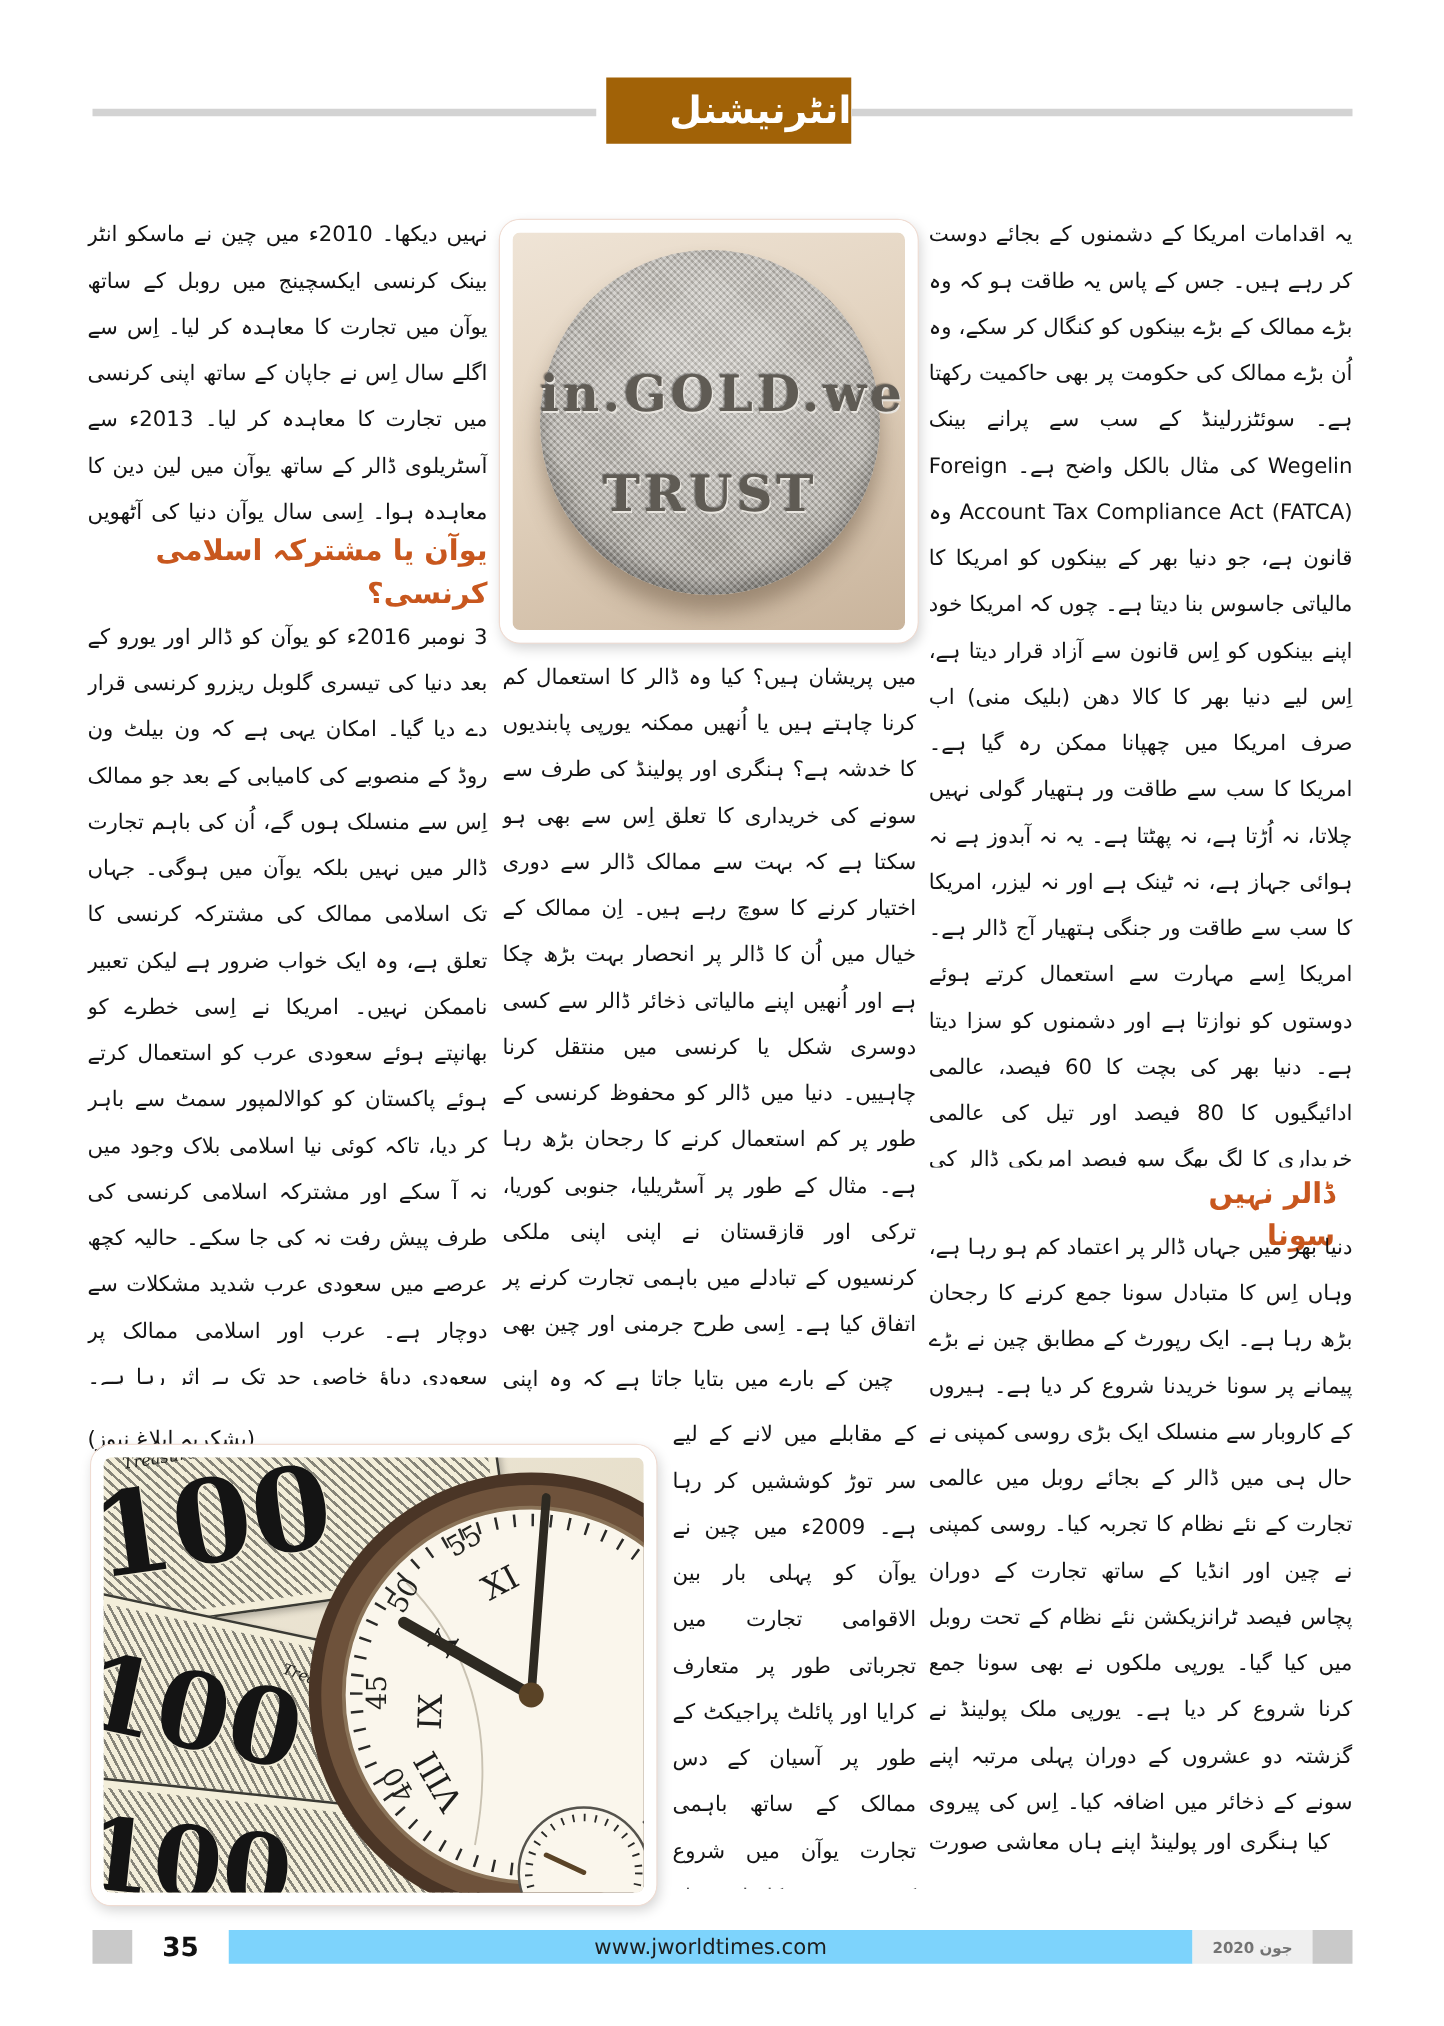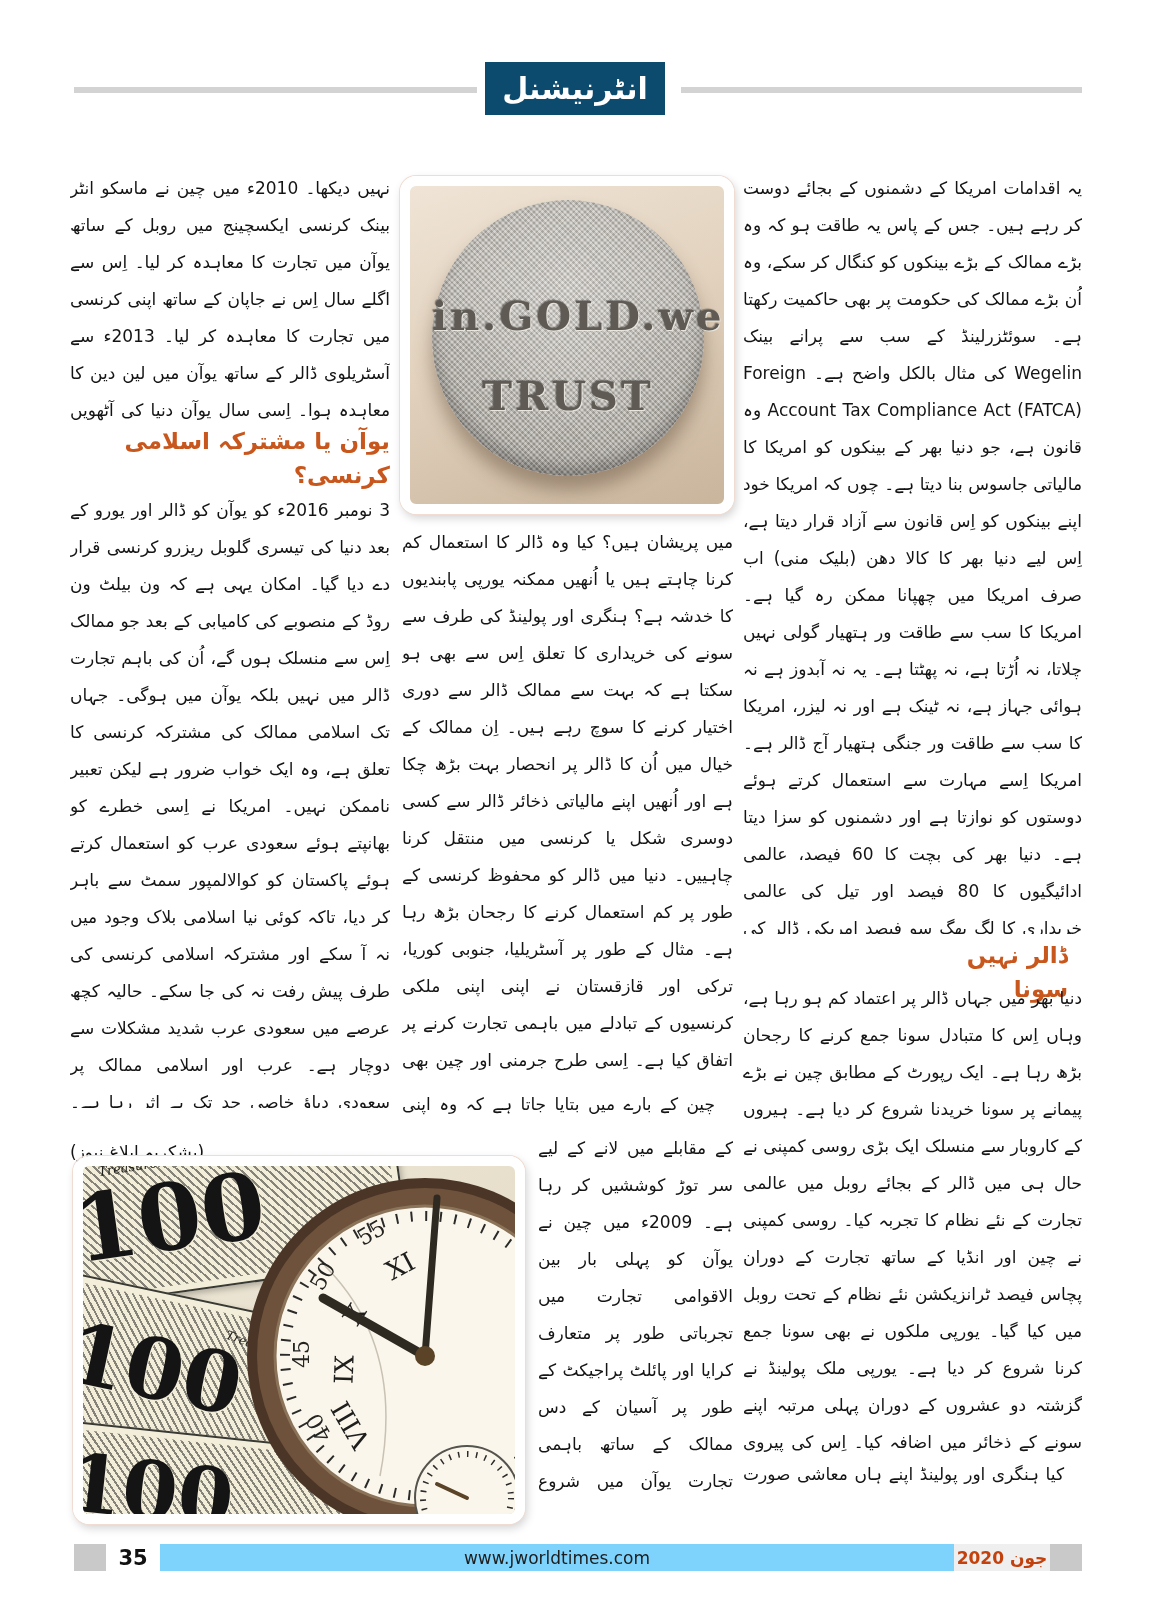--- a/index.html
+++ b/index.html
@@ -5,22 +5,22 @@
   html,body{margin:0;padding:0;}
   body{
     width:1155px;height:1621px;position:relative;background:#ffffff;
     font-family:"DejaVu Sans",sans-serif;overflow:hidden;
   }
   
   .hdr-line{position:absolute;height:6px;background:#d3d3d3;top:87px;}
   .hdr-line.left{left:74px;width:403px;}
   .hdr-line.right{left:681px;width:401px;}
   .title-box{
-    position:absolute;left:485px;top:62px;width:180px;height:53px;
-    background:#0c4a6e;color:#ffffff;display:flex;align-items:center;justify-content:center;
+    position:absolute;left:485px;top:62px;width:196px;height:53px;
+    background:#a16207;color:#ffffff;display:flex;align-items:center;justify-content:flex-start;
     font-size:30px;font-weight:bold;direction:rtl;
   }
   
   .urdu{
     position:absolute;direction:rtl;text-align:justify;
     font-size:17px;line-height:37px;color:#141414;overflow:hidden;
   }
   .col-right{left:743px;width:339px;}
   .col-mid{left:402px;width:331px;}
   .col-left{left:70px;width:320px;}
@@ -74,26 +74,26 @@
     text-shadow:1px 1px 0 #f3eeda;
   }
   .bill-script{
     position:absolute;font-family:"DejaVu Serif",serif;font-style:italic;color:#20201c;
     white-space:nowrap;
   }
   .watch-svg{position:absolute;right:-90px;top:-20px;}
   
   .footer{position:absolute;left:74px;top:1544px;width:1008px;height:27px;display:flex;align-items:stretch;}
   .foot-sq{width:32px;background:#c9c9c9;}
-  .foot-page{width:54px;display:flex;align-items:center;justify-content:center;
+  .foot-page{width:77px;display:flex;align-items:center;justify-content:center;
     font-size:21px;font-weight:bold;color:#111;background:#ffffff;}
   .foot-bar{flex:1;background:#7dd3fc;display:flex;align-items:center;justify-content:center;
     font-size:17px;color:#1d1d1d;}
   .foot-issue{width:96px;display:flex;align-items:center;justify-content:center;
-    background:#efefef;color:#c2410c;font-weight:bold;font-size:17px;direction:rtl;}
+    background:#efefef;color:#737373;font-weight:bold;font-size:12px;direction:rtl;}
 </style>
 </head>
 <body>
 
 <div class="hdr-line left"></div>
 <div class="title-box">
   <span>انٹرنیشنل</span>
 </div>
 <div class="hdr-line right"></div>
 

